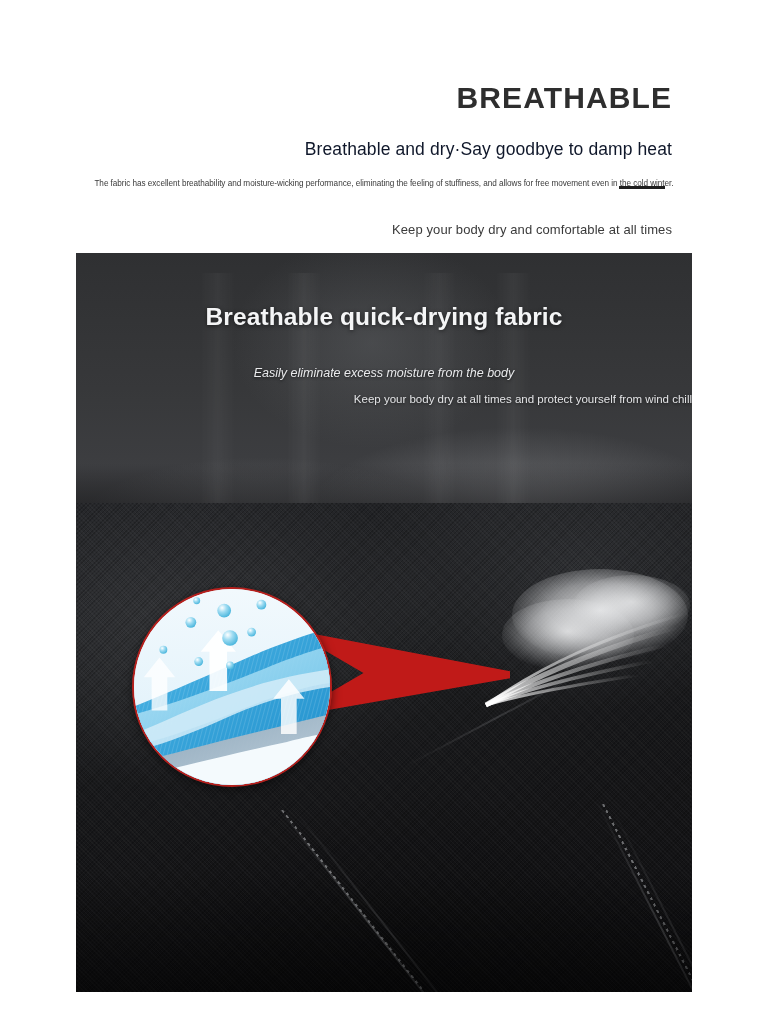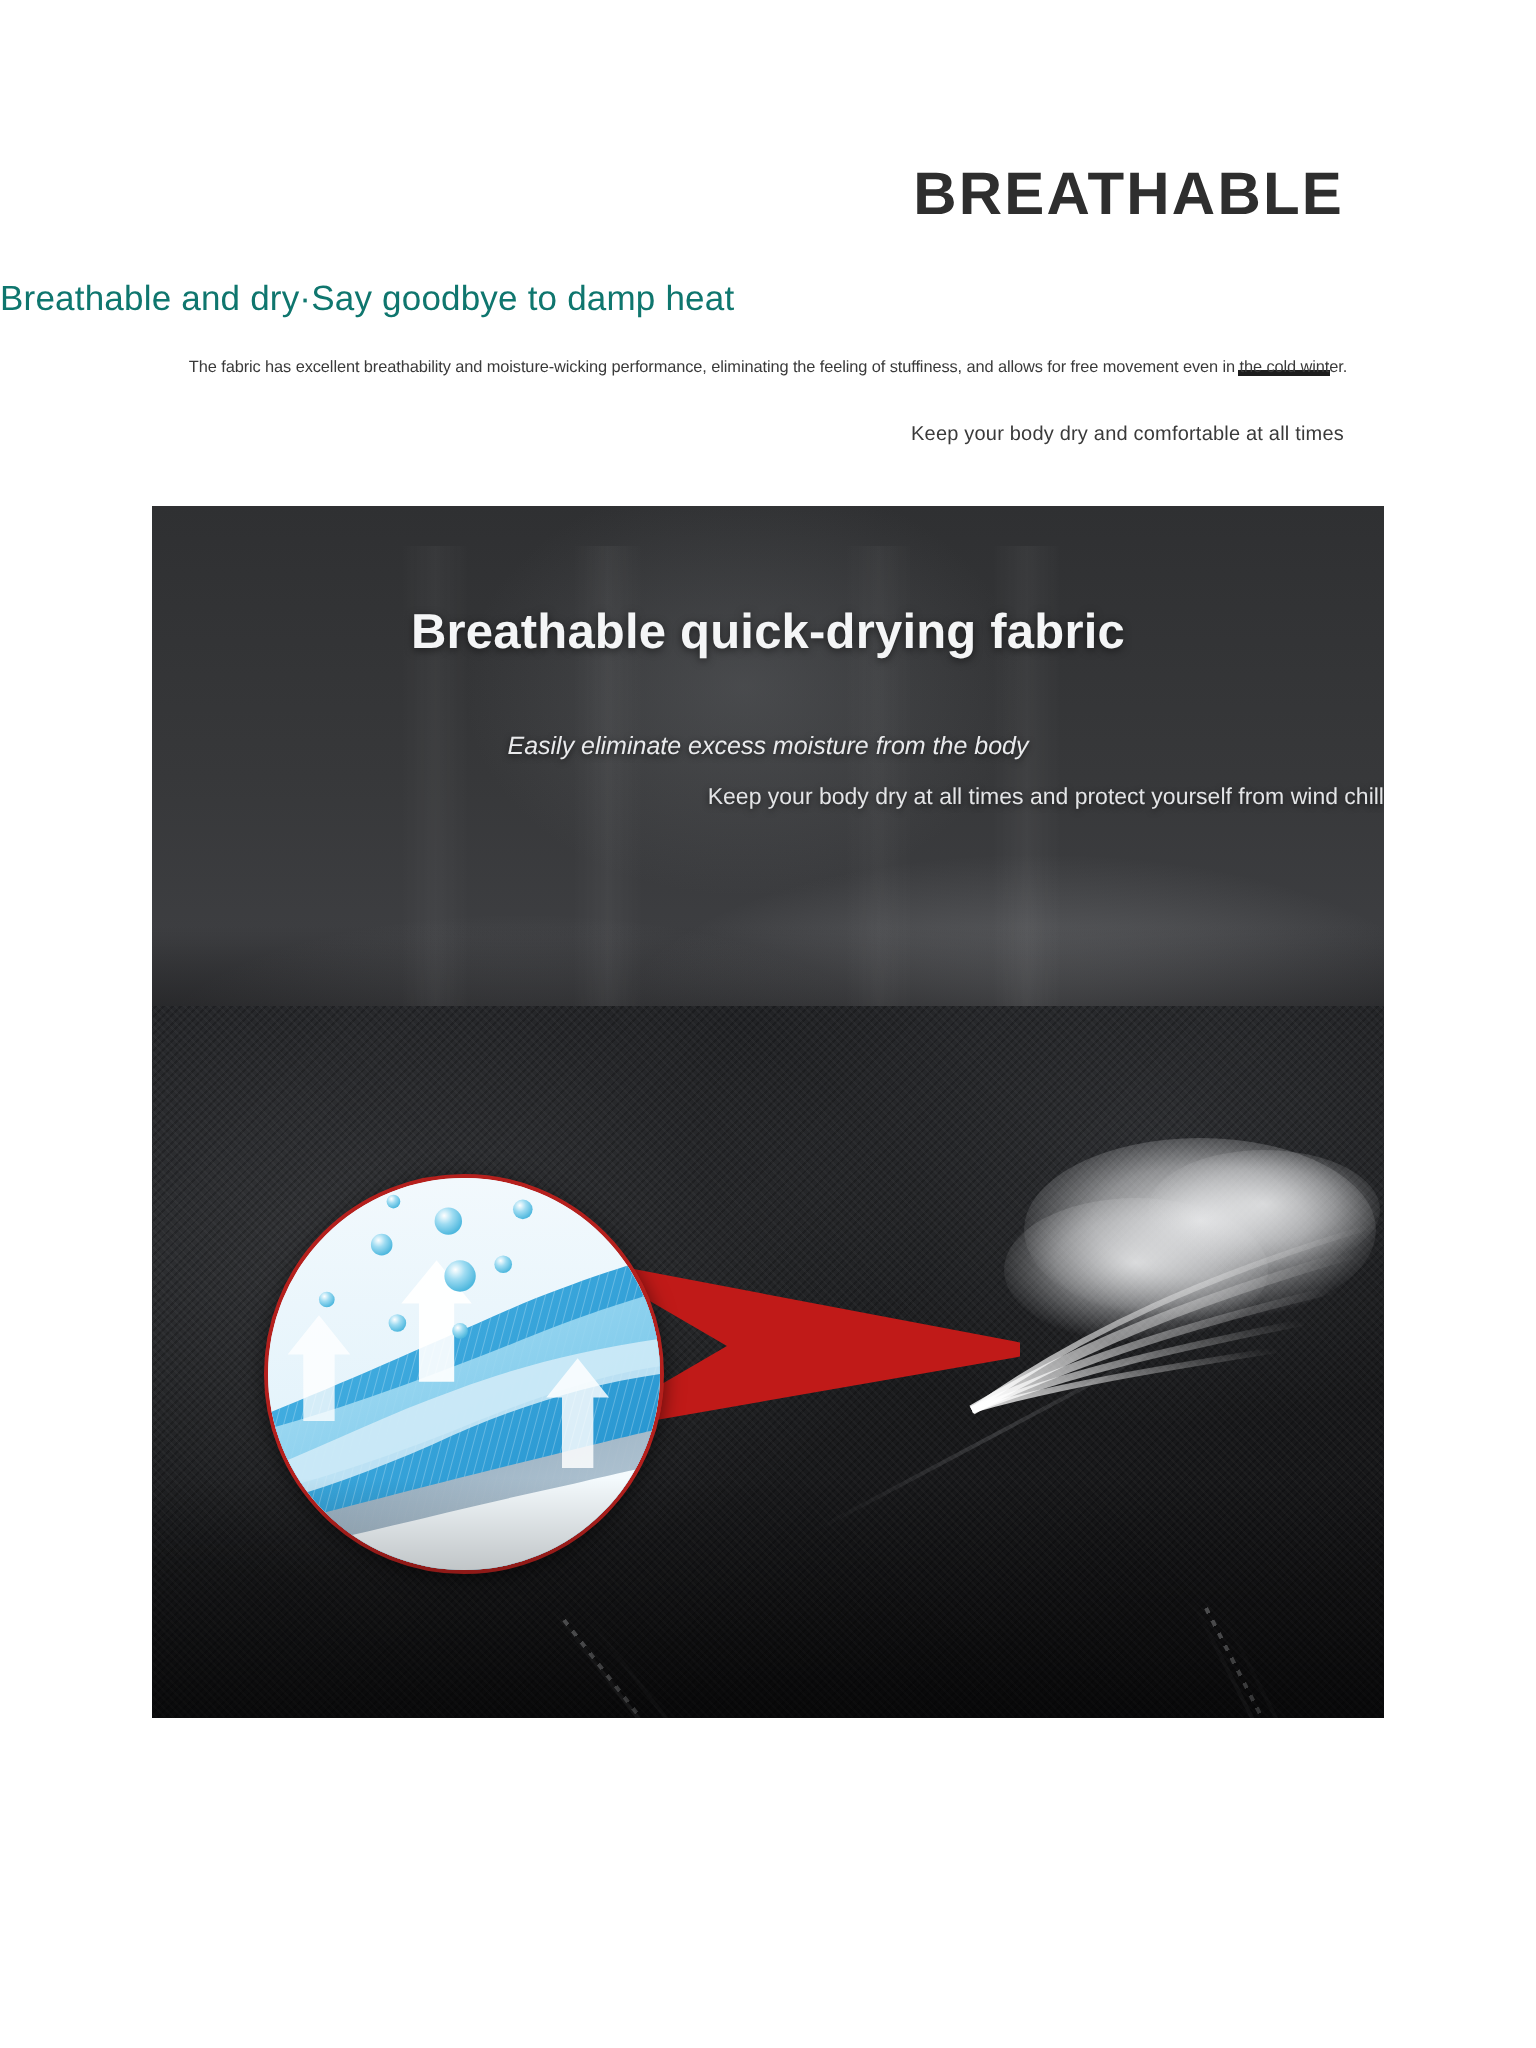--- a/index.html
+++ b/index.html
@@ -29,25 +29,26 @@
   .page-title {
     text-align: right;
     padding-right: 96px;
     font-size: 30px;
     font-weight: bold;
     letter-spacing: 1.1px;
     color: #2e2e2e;
     line-height: 1.05;
   }
   .page-subtitle {
+    text-align: right;
     padding-right: 96px;
     margin-top: 25px;
     font-size: 17.5px;
     font-weight: normal;
-    color: #0f766e;
+    color: #0f172a;
     letter-spacing: 0.1px;
   }
   .title-rule-wrap {
     text-align: right;
     padding-right: 103px;
     margin-top: 15px;
   }
   .title-rule {
     display: inline-block;
     width: 46px;
@@ -66,33 +67,33 @@
     text-align: center;
     font-size: 8.2px;
     color: #3a3a3a;
     letter-spacing: -0.05px;
     line-height: 1.4;
     padding: 0 24px;
   }
   .copy-line-2 {
     text-align: right;
     padding-right: 96px;
-    margin-top: 23px;
-    font-size: 10px;
+    margin-top: 33px;
+    font-size: 13px;
     color: #3a3a3a;
     letter-spacing: 0.1px;
   }
 
   
   .hero {
     position: absolute;
     left: 76px;
     top: 253px;
     width: 616px;
-    height: 606px;
+    height: 739px;
     overflow: hidden;
     background: #2a2a2c;
   }
   
   .hero-top {
     position: absolute;
     left: 0; top: 0;
     width: 100%;
     height: 300px;
     background:

